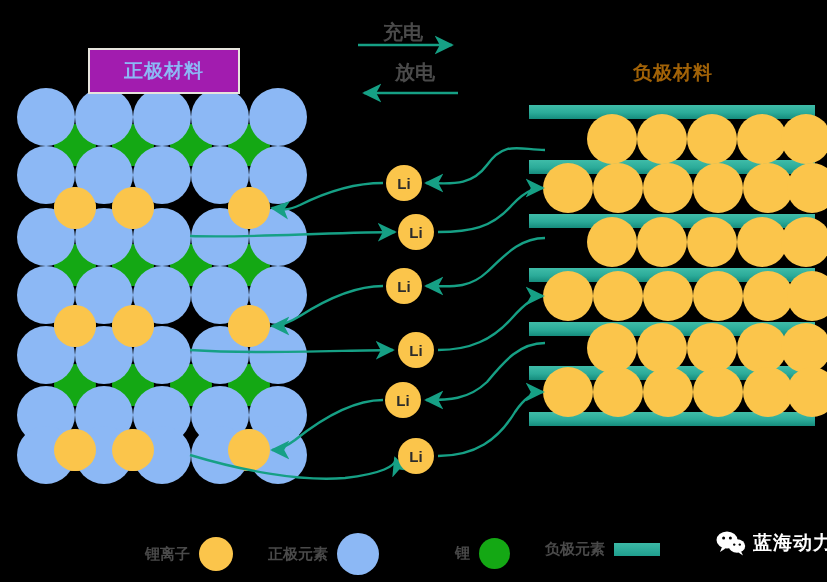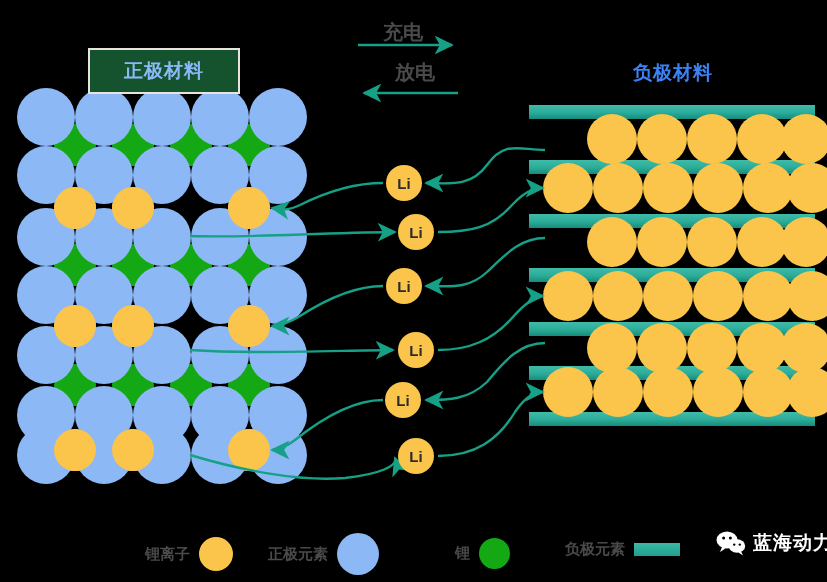--- a/index.html
+++ b/index.html
@@ -2,26 +2,26 @@
 <html><head>
 <meta charset="utf-8">
 <style>
   html,body{margin:0;padding:0;background:#000;}
   body{width:827px;height:582px;position:relative;overflow:hidden;
        font-family:"Liberation Sans","DejaVu Sans",sans-serif;}
   .stage{position:absolute;inset:0;width:827px;height:582px;background:#000;}
   svg.layer{position:absolute;left:0;top:0;width:827px;height:582px;}
 
   .title-box{position:absolute;left:88px;top:48px;width:152px;height:46px;
-    border:2px solid #e6e4dc;background:#14532d;box-sizing:border-box;
+    border:2px solid #e6e4dc;background:#a21caf;box-sizing:border-box;
     display:flex;align-items:center;justify-content:center;}
   .title-box span{color:#8cb8f5;font-size:19px;font-weight:bold;letter-spacing:1px;}
 
   .anode-title{position:absolute;left:608px;top:60px;width:130px;text-align:center;
-    color:#3b82f6;font-size:19px;font-weight:bold;letter-spacing:1px;}
+    color:#a16207;font-size:19px;font-weight:bold;letter-spacing:1px;}
 
   .flow-label{position:absolute;color:#4a4a4a;font-size:20px;font-weight:bold;
     text-align:center;width:80px;}
   .flow-charge{left:363px;top:19px;}
   .flow-discharge{left:375px;top:59px;}
 
   .legend{position:absolute;left:0;top:512px;width:827px;height:70px;}
   .lg-item{position:absolute;display:flex;align-items:center;}
   .lg-text{color:#4a4a4a;font-size:15px;font-weight:bold;margin-right:9px;
     white-space:nowrap;}
@@ -285,21 +285,21 @@
     <div class="lg-item" style="left:268px;top:21px;text-align:right;">
       <span class="lg-text">正极元素</span>
       <span class="lg-dot" style="width:42px;height:42px;background:#8CB8F5;"></span>
     </div>
 
     <div class="lg-item" style="left:455px;top:26px;">
       <span class="lg-text">锂</span>
       <span class="lg-dot" style="width:31px;height:31px;background:#14A814;"></span>
     </div>
 
-    <div class="lg-item" style="left:545px;top:28px;margin-left:20px;">
+    <div class="lg-item" style="left:545px;top:28px;">
       <span class="lg-text">负极元素</span>
       <span class="lg-bar"></span>
     </div>
   </div>
 
   <div class="brand">
     <svg width="30" height="26" viewBox="0 0 30 26">
       <ellipse cx="11" cy="10" rx="10.5" ry="8.6" fill="#ffffff"></ellipse>
       <path d="M6,17 L4,22 L9.5,18.6 Z" fill="#ffffff"></path>
       <circle cx="7.6" cy="8" r="1.5" fill="#000000"></circle>

